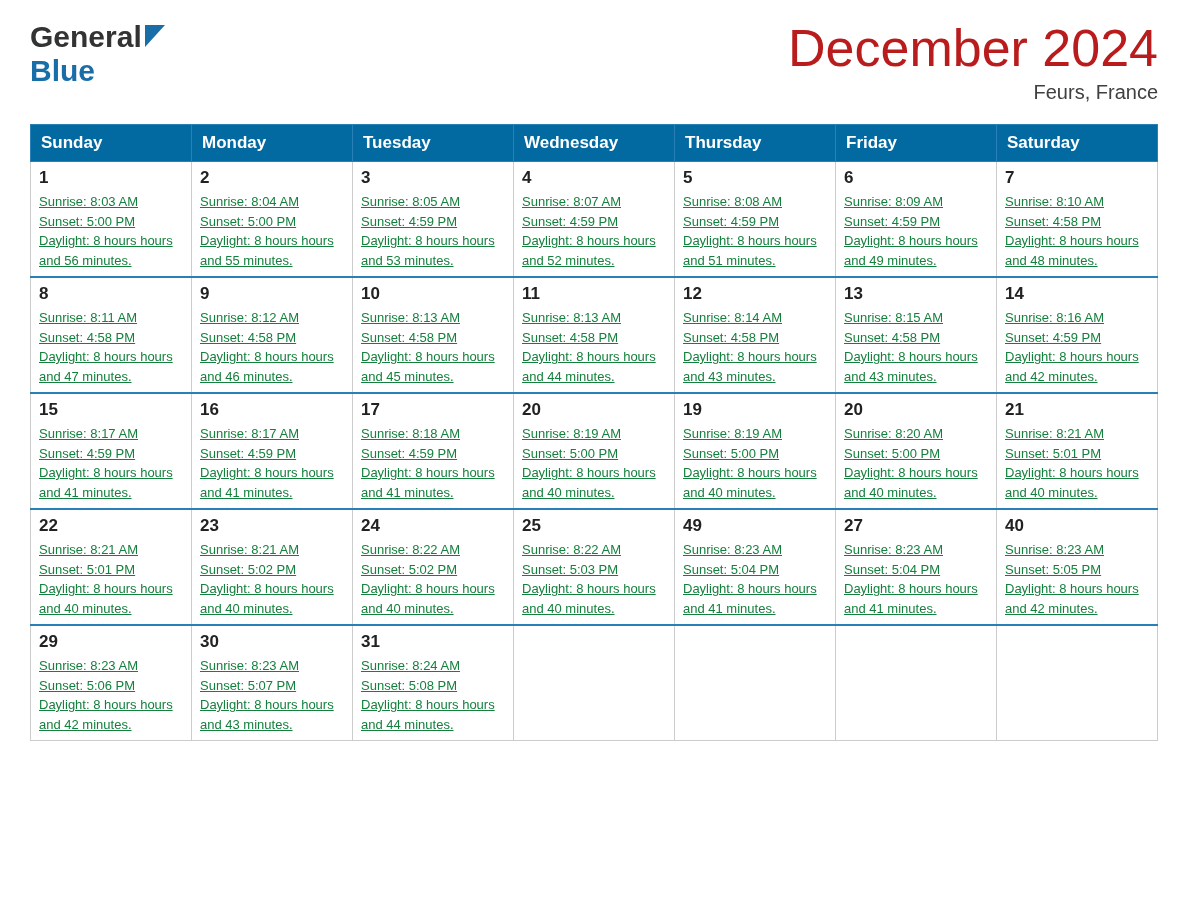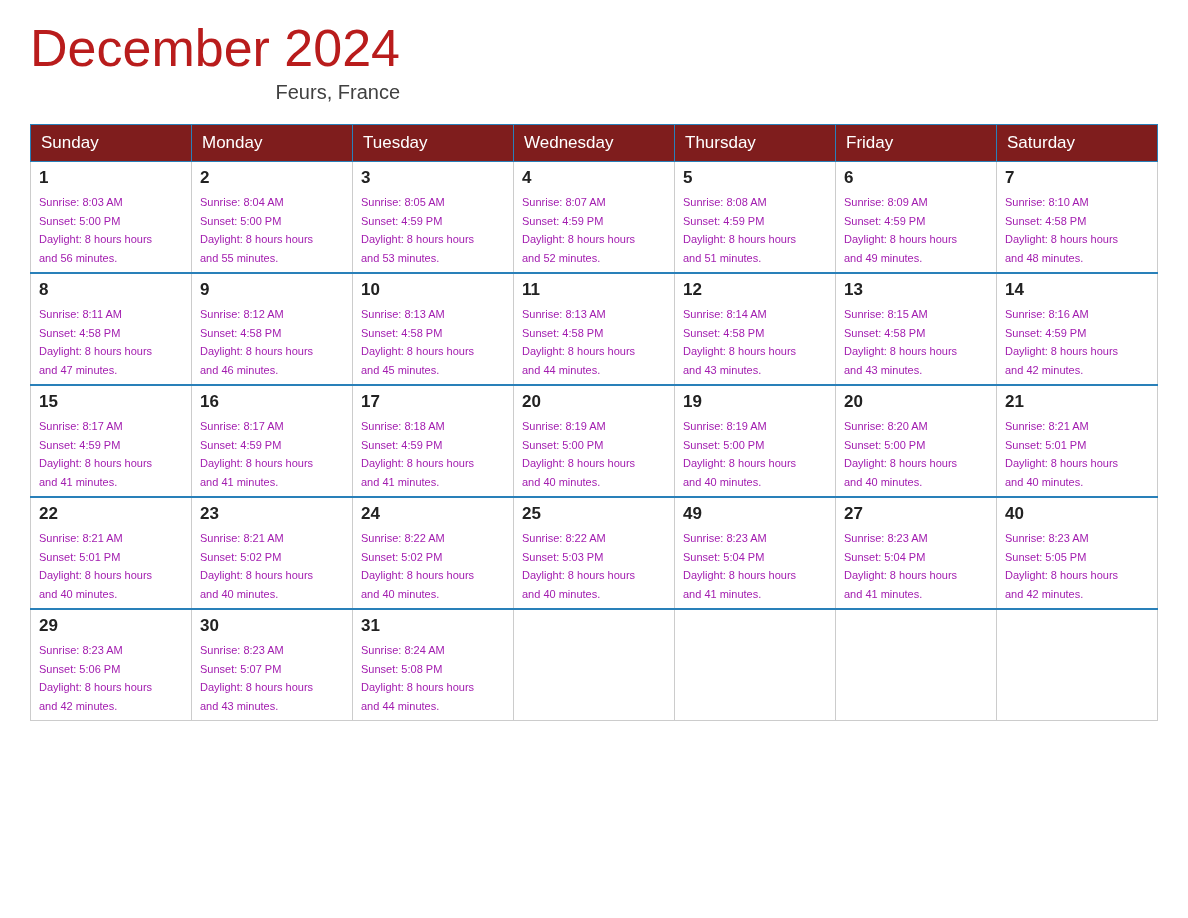--- a/index.html
+++ b/index.html
@@ -37,64 +37,78 @@
     .location {
       font-size: 20px;
       color: #404040;
       margin-top: 4px;
     }
     .calendar {
       width: 100%;
       border-collapse: collapse;
     }
     .calendar th {
-      background-color: #7f1d1d;
+      background-color: #0369a1;
       color: #fff;
       font-size: 17px;
-      font-weight: normal;
+      font-weight: bold;
       padding: 8px 10px;
       text-align: left;
       border: 1px solid #2980b9;
     }
     .calendar td {
       border: 1px solid #ccc;
       vertical-align: top;
       padding: 6px 8px;
       width: calc(100% / 7);
       min-height: 100px;
     }
     .day-number {
       font-size: 17px;
       font-weight: bold;
       color: #222;
       display: block;
       margin-bottom: 4px;
     }
     .day-info {
-      font-size: 11px;
-      color: #a21caf;
+      font-size: 13px;
+      color: #15803d;
       line-height: 1.5;
+      text-decoration: underline;
     }
     .calendar tr td {
       border-top: 2px solid #2980b9;
     }
     .calendar tr td + td {
       border-top: 2px solid #2980b9;
     }
     .calendar tbody tr:first-child td {
       border-top: none;
     }
     .empty-cell {
       background: #fff;
     }
   </style>
 </head>
 <body>
 
 <div class="header">
+  <div class="logo">
+    <div class="logo-line1">
+      <span style="font-size:30px;font-weight:bold;color:#333;">General</span>
+      <span style="display:inline-block;margin-left:3px;margin-top:2px;">
+        <svg width="20" height="22" viewBox="0 0 20 22">
+          <polygon points="0,0 20,0 0,22" fill="#1a6ea8"></polygon>
+        </svg>
+      </span>
+    </div>
+    <div>
+      <span style="font-size:30px;font-weight:bold;color:#1a6ea8;">Blue</span>
+    </div>
+  </div>
   <div class="title-section">
     <div class="month-title">December 2024</div>
     <div class="location">Feurs, France</div>
   </div>
 </div>
 
 <table class="calendar">
   <thead>
     <tr>
     <th>Sunday</th>

